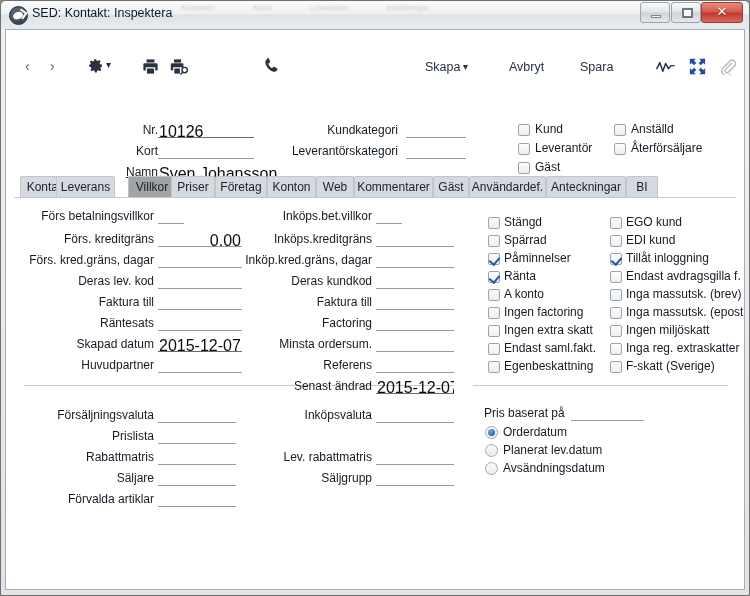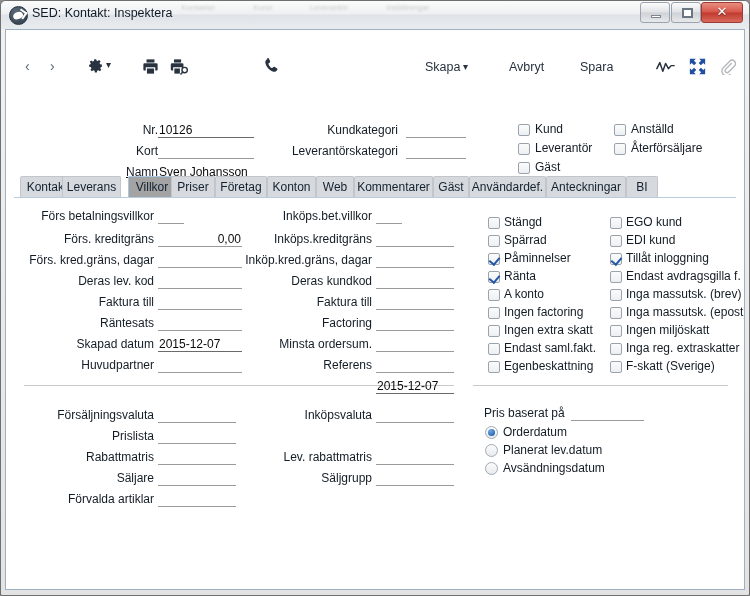--- a/index.html
+++ b/index.html
@@ -102,21 +102,21 @@
 
   
   #headerblock{position:absolute;left:0;top:54px;right:0;height:92px;background:#fff;}
   .lbl{
     position:absolute;font-size:12px;color:#131c25;
     white-space:nowrap;text-align:right;cursor:default;
   }
   .fld{
     position:absolute;height:15px;
     border-bottom:1px solid #9a9a9a;box-sizing:border-box;
-    font-size:12px;color:#0b0b0b;cursor:text;
+    font-size:16px;color:#0b0b0b;cursor:text;
     padding:0 1px;white-space:nowrap;overflow:hidden;
   }
   .fld.num{text-align:right;}
   .fld.ul-val{border-bottom:1px solid #6a6a6a;}
 
   
   .cbox{
     position:absolute;width:12px;height:12px;box-sizing:border-box;
     border:1px solid #9aa3ab;border-radius:2px;
     background:linear-gradient(to bottom,#fbfbfb,#eceff2);
@@ -262,21 +262,21 @@
         <div class="cbox" style="left:512px;top:78px;"></div>
         <div class="clbl" style="left:529px;top:76px;">Gäst</div>
         <div class="cbox" style="left:608px;top:40px;"></div>
         <div class="clbl" style="left:625px;top:38px;">Anställd</div>
         <div class="cbox" style="left:608px;top:59px;"></div>
         <div class="clbl" style="left:625px;top:57px;">Återförsäljare</div>
       </div>
 
     <div id="tabstrip">
         <div class="tab" style="left:14px;width:54px;">Kontakt</div>
-        <div class="tab" style="left:56px;width:59px;">Leverans</div>
+        <div class="tab" style="left:50px;width:59px;">Leverans</div>
         <div class="tab active" style="left:122px;width:48px;">Villkor</div>
         <div class="tab" style="left:165px;width:44px;">Priser</div>
         <div class="tab" style="left:209px;width:52px;">Företag</div>
         <div class="tab" style="left:261px;width:49px;">Konton</div>
         <div class="tab" style="left:310px;width:38px;">Web</div>
         <div class="tab" style="left:348px;width:79px;">Kommentarer</div>
         <div class="tab" style="left:427px;width:36px;">Gäst</div>
         <div class="tab" style="left:463px;width:77px;">Användardef.</div>
         <div class="tab" style="left:540px;width:80px;">Anteckningar</div>
         <div class="tab" style="left:620px;width:32px;">BI</div>
@@ -311,20 +311,21 @@
         <div class="lbl" style="left:216px;top:76px;width:150px;">Deras kundkod</div>
         <div class="fld" style="left:370px;top:76px;width:78px;"></div>
         <div class="lbl" style="left:216px;top:97px;width:150px;">Faktura till</div>
         <div class="fld" style="left:370px;top:97px;width:78px;"></div>
         <div class="lbl" style="left:216px;top:118px;width:150px;">Factoring</div>
         <div class="fld" style="left:370px;top:118px;width:78px;"></div>
         <div class="lbl" style="left:216px;top:139px;width:150px;">Minsta ordersum.</div>
         <div class="fld" style="left:370px;top:139px;width:78px;"></div>
         <div class="lbl" style="left:216px;top:160px;width:150px;">Referens</div>
         <div class="fld" style="left:370px;top:160px;width:78px;"></div>
+        <div class="lbl" style="left:216px;top:181px;width:150px;">Senast ändrad</div>
         <div class="fld ul-val" style="left:370px;top:181px;width:78px;">2015-12-07</div>
         <div class="cbox" style="left:482px;top:19px;"></div>
         <div class="clbl" style="left:498px;top:17px;">Stängd</div>
         <div class="cbox" style="left:482px;top:37px;"></div>
         <div class="clbl" style="left:498px;top:35px;">Spärrad</div>
         <div class="cbox on" style="left:482px;top:55px;"></div>
         <div class="clbl" style="left:498px;top:53px;">Påminnelser</div>
         <div class="cbox on" style="left:482px;top:73px;"></div>
         <div class="clbl" style="left:498px;top:71px;">Ränta</div>
         <div class="cbox" style="left:482px;top:91px;"></div>

